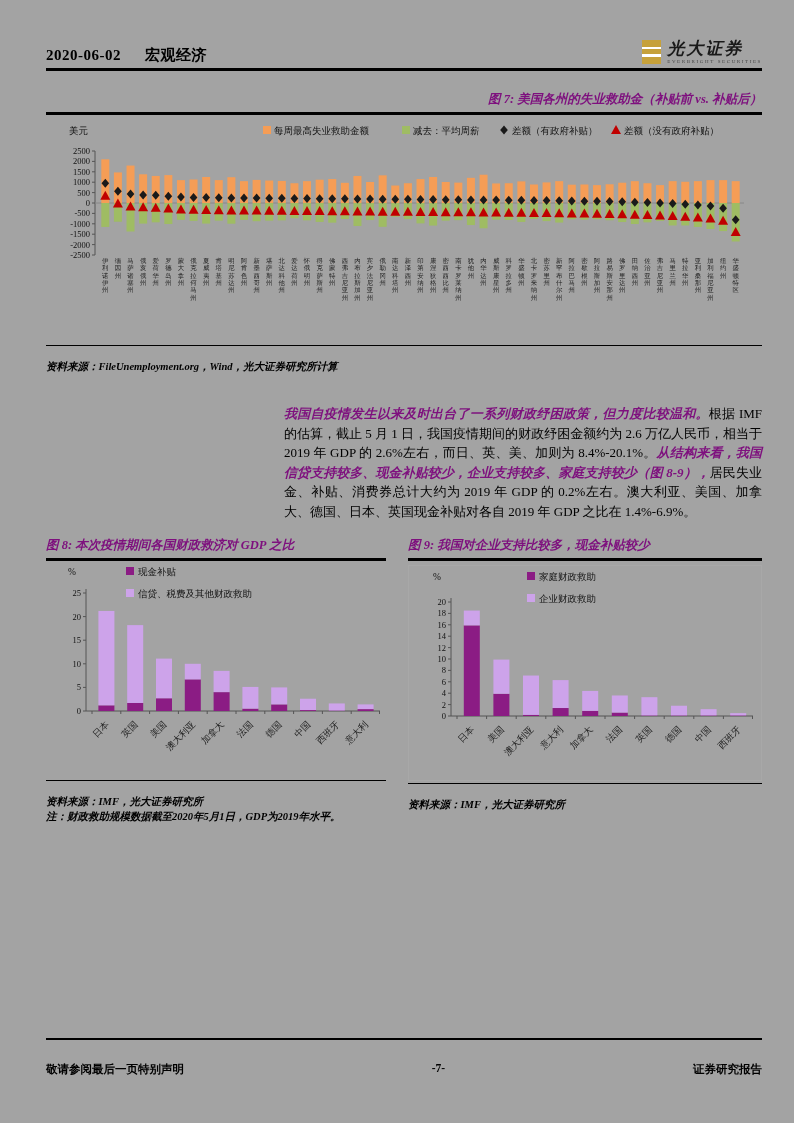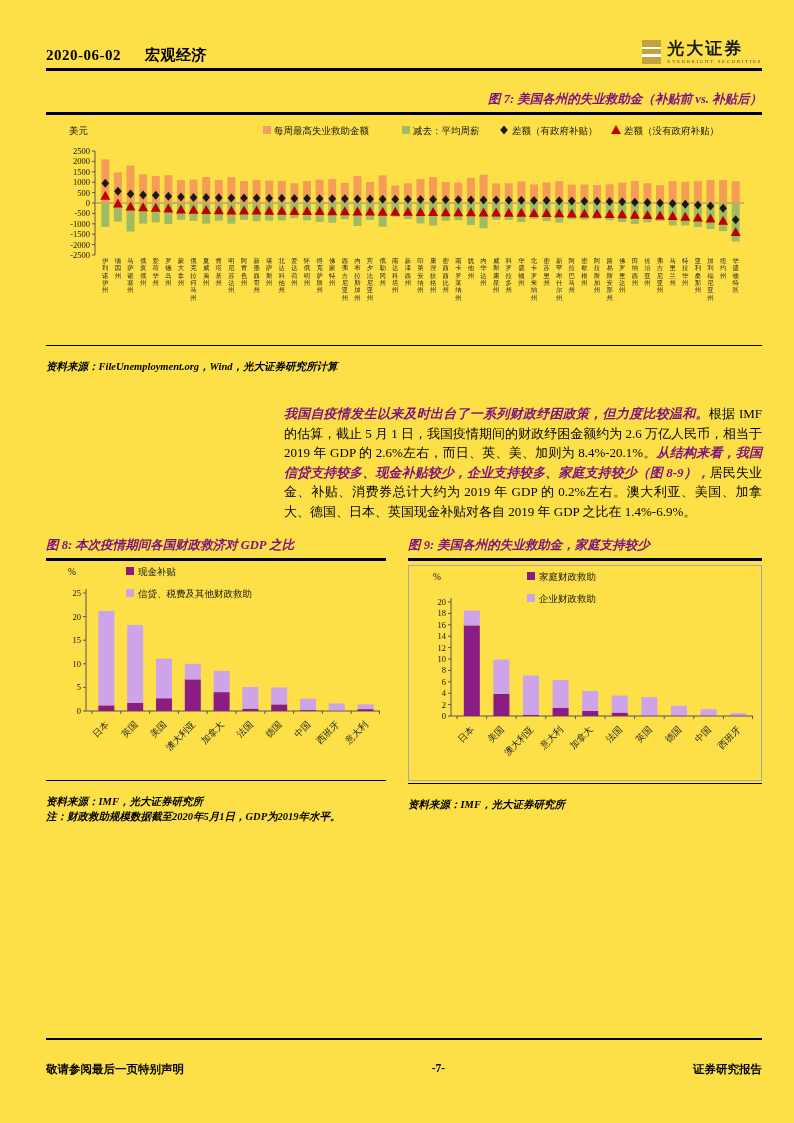--- a/index.html
+++ b/index.html
@@ -1,27 +1,27 @@
 <!DOCTYPE html>
 <html><head>
 <meta charset="utf-8">
 <style>
   html,body{margin:0;padding:0;background:#e8e8e8;}
-  .page{width:794px;height:1123px;margin:0 auto;background:#fde047;position:relative;
+  .page{width:794px;height:1123px;margin:0 auto;background:#a3a3a3;position:relative;
         font-family:"Liberation Serif",serif;color:#000;overflow:hidden;}
   .content{padding:0 32px 0 46px;}
   
   .hdr{display:flex;justify-content:space-between;align-items:flex-end;
        padding-top:40px;padding-bottom:3px;border-bottom:3px solid #000;}
   .hdr-left{font-size:15px;font-weight:bold;letter-spacing:.5px;}
   .hdr-left .sec{margin-left:24px;}
   .logo{display:flex;align-items:center;gap:6px;margin-bottom:1px;}
   .logo-icon{width:19px;height:24px;
      background:linear-gradient(to bottom,#C6A13B 0 28%,#fff 28% 37%,#C6A13B 37% 60%,#fff 60% 69%,#C6A13B 69% 100%);}
-  .logo-cn{font-size:17px;font-weight:bold;letter-spacing:2px;color:#1a1a1a;line-height:17px;}
+  .logo-cn{font-size:17px;font-weight:bold;font-style:italic;letter-spacing:2px;color:#1a1a1a;line-height:17px;}
   .logo-en{font-size:5px;letter-spacing:1.6px;color:#444;margin-top:2px;}
   
   .figtitle{color:#7E107E;font-weight:bold;font-style:italic;font-size:12.5px;
             padding-bottom:4px;border-bottom:3px solid #000;}
   .mt20{margin-top:20px;text-align:right;}
   .caption{font-size:10.5px;font-weight:bold;font-style:italic;border-top:1.5px solid #000;
            padding-top:13px;margin-top:2px;line-height:15px;}
   .caption .note-line{display:block;}
   
   .para{margin-left:238px;width:478px;font-size:13px;line-height:19.5px;text-align:justify;}
@@ -440,21 +440,21 @@
                 <line x1="333.5" y1="150" x2="333.5" y2="153" stroke="#555" stroke-width="1"></line>
               </g>
             </svg>
         </div>
         <div class="caption">
           <span class="note-line">资料来源：IMF，光大证券研究所</span>
           <span class="note-line">注：财政救助规模数据截至2020年5月1日，GDP为2019年水平。</span>
         </div>
       </div>
       <div class="figcol9">
-        <div class="figtitle">图 9: 美国各州的失业救助金，家庭支持较少</div>
+        <div class="figtitle">图 9: 我国对企业支持比较多，现金补贴较少</div>
         <div class="boxed">
           <svg id="svg-fig9" width="352" height="210" viewBox="0 0 352 210">
               <g>
                 <rect x="118" y="6" width="8" height="8" fill="#8B1C84"></rect>
                 <text x="130" y="14" font-size="9.5" text-anchor="start" fill="#111">家庭财政救助</text>
                 <rect x="118" y="28" width="8" height="8" fill="#CDA3EA"></rect>
                 <text x="130" y="36" font-size="9.5" text-anchor="start" fill="#111">企业财政救助</text>
               </g>
               <text x="32" y="14" font-size="9.5" text-anchor="end" fill="#111">%</text>
               <g>

